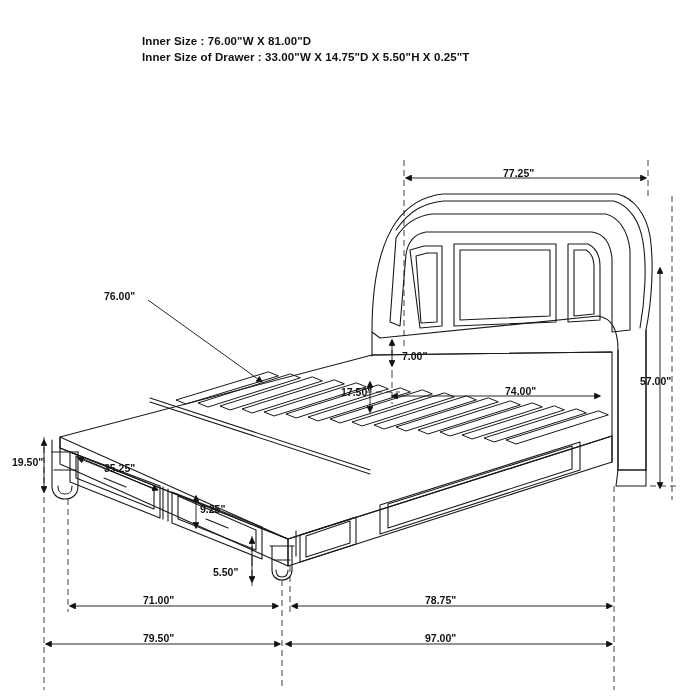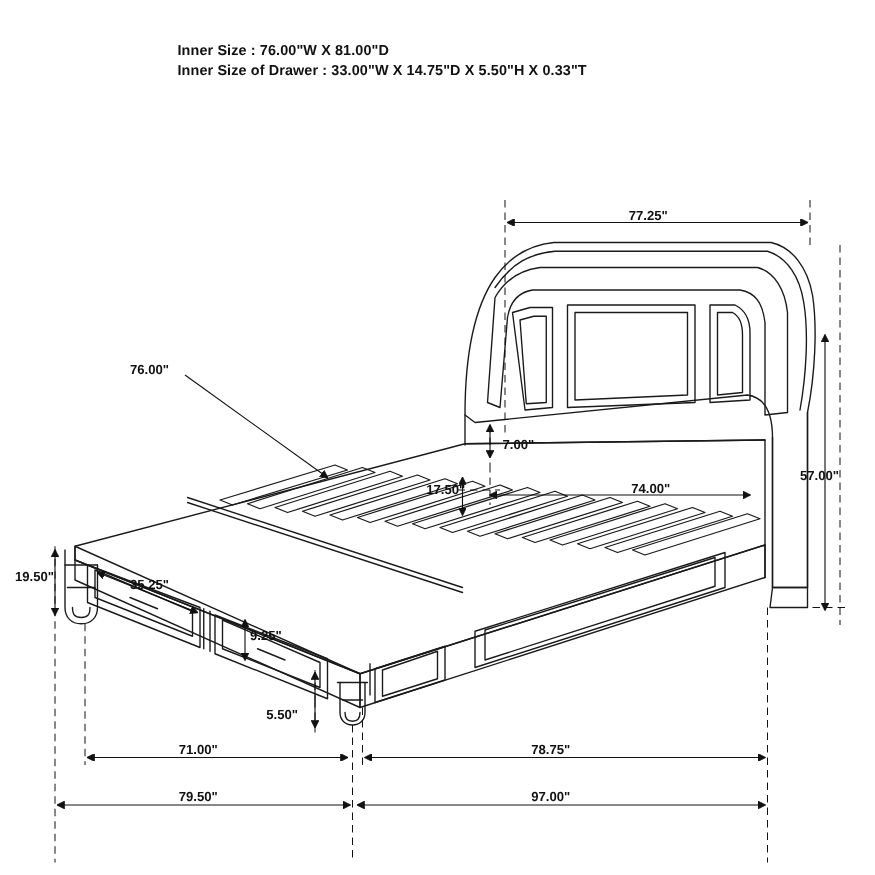--- a/index.html
+++ b/index.html
@@ -39,21 +39,21 @@
     color: #111;
     white-space: nowrap;
   }
 </style>
 </head>
 <body>
 
 <div id="root">
 
   <div class="hdr" id="hdr1">Inner Size : 76.00"W X 81.00"D</div>
-  <div class="hdr" id="hdr2">Inner Size of Drawer : 33.00"W X 14.75"D X 5.50"H X 0.33"T</div>
+  <div class="hdr" id="hdr2">Inner Size of Drawer : 33.00"W X 14.75"D X 5.50"H X 0.25"T</div>
 
   <svg class="canvas" viewBox="0 0 700 700">
     <g fill="none" stroke="#1a1a1a" stroke-width="1.1" stroke-linejoin="round" stroke-linecap="round">
 
       <path d="M372,332 C372,290 378,248 396,222 C408,205 424,196 443,194
                L617,194 C634,198 646,214 650,236 C654,262 652,300 646,330
                L646,470 L618,470 L618,350 C618,330 612,318 598,316
                L380,338 Z"></path>
 
       <path d="M396,230 C410,210 424,203 444,201 L614,201 C630,206 640,222 643,242

